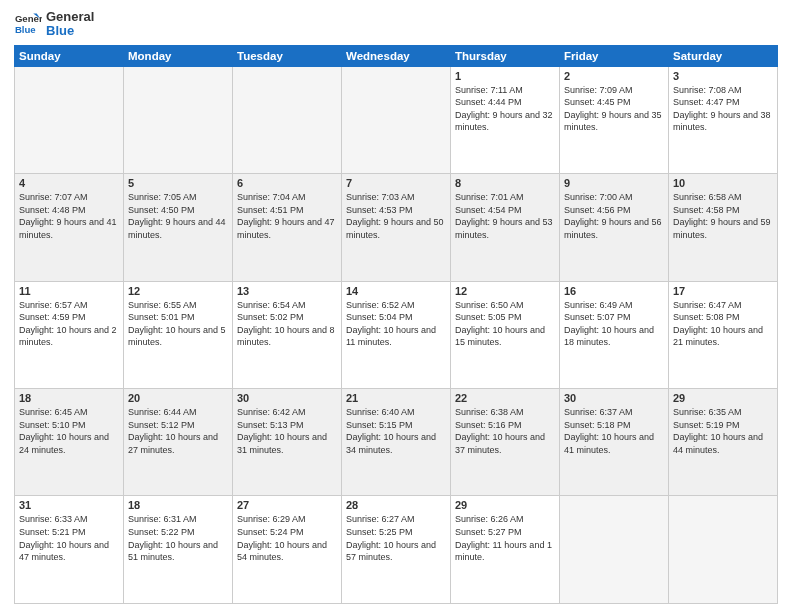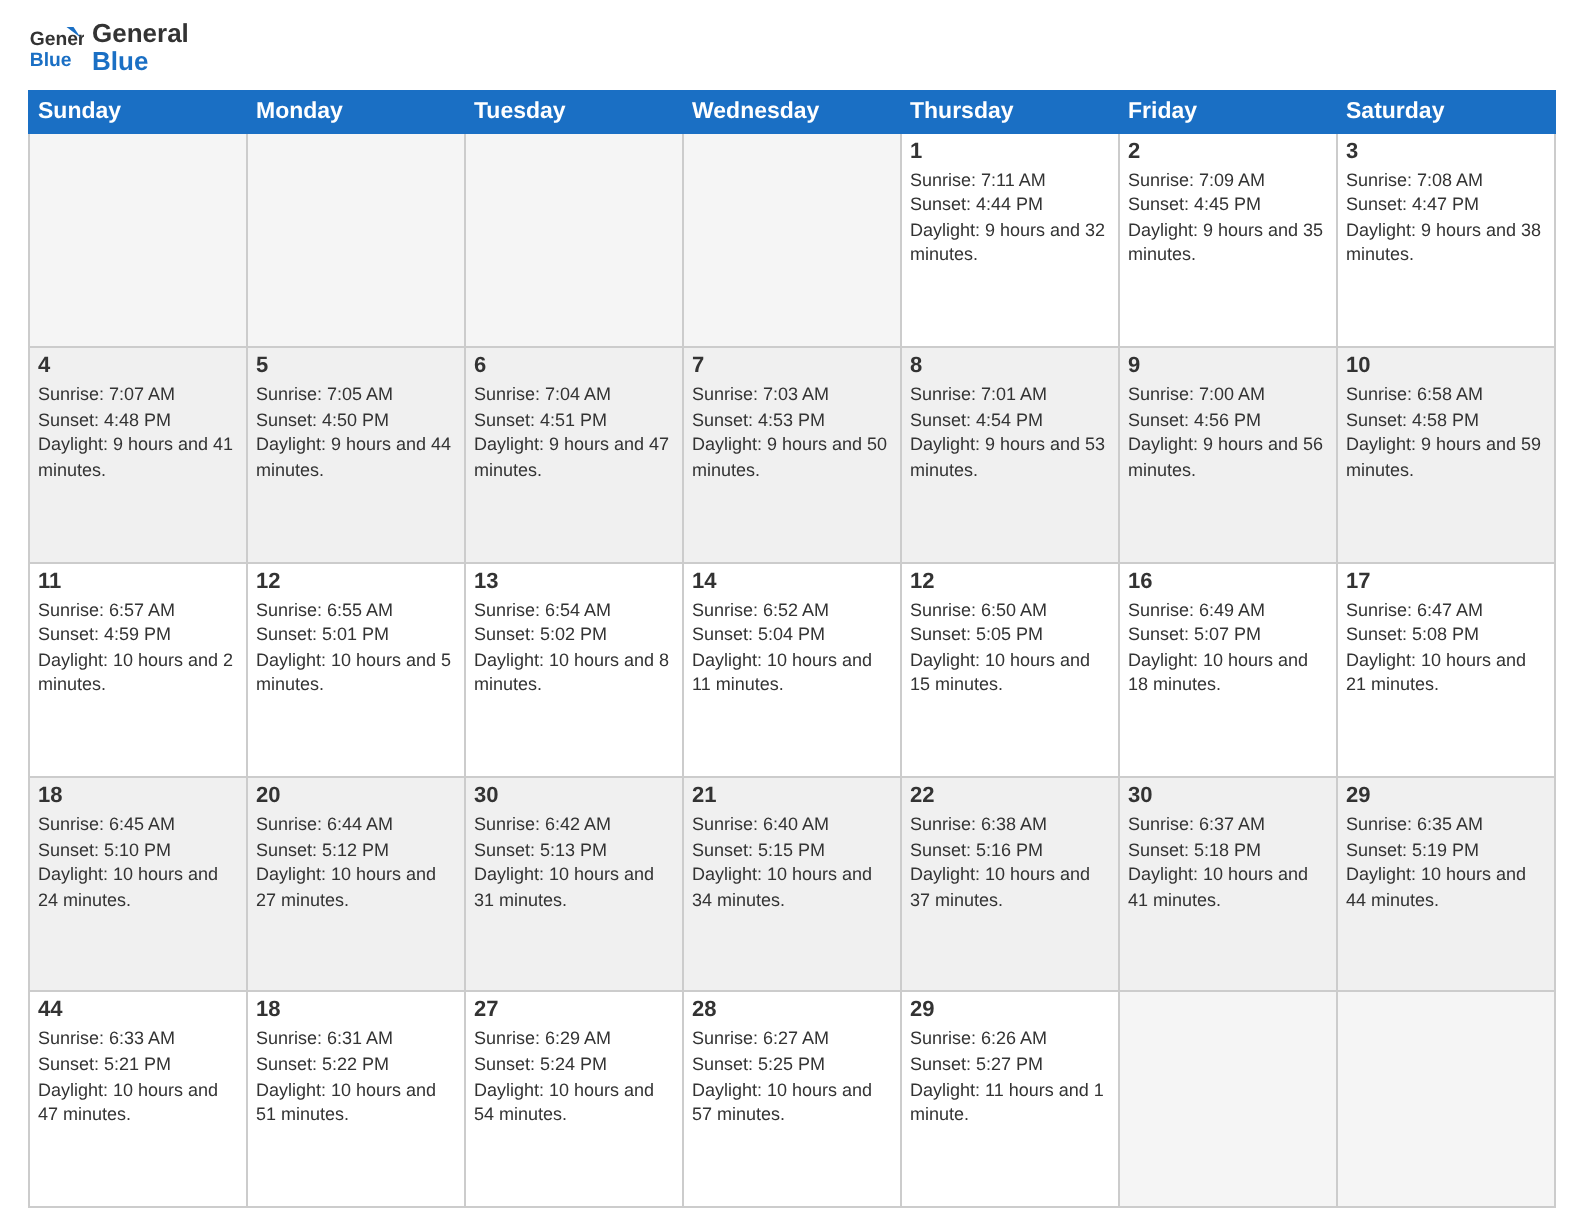--- a/index.html
+++ b/index.html
@@ -225,21 +225,21 @@
             <span class="day-num">30</span>
             <div class="day-info">Sunrise: 6:37 AM<br>Sunset: 5:18 PM<br>Daylight: 10 hours and 41 minutes.</div>
           </td>
           <td>
             <span class="day-num">29</span>
             <div class="day-info">Sunrise: 6:35 AM<br>Sunset: 5:19 PM<br>Daylight: 10 hours and 44 minutes.</div>
           </td>
         </tr>
         <tr>
           <td>
-            <span class="day-num">44</span>
+            <span class="day-num">31</span>
             <div class="day-info">Sunrise: 6:33 AM<br>Sunset: 5:21 PM<br>Daylight: 10 hours and 47 minutes.</div>
           </td>
           <td>
             <span class="day-num">18</span>
             <div class="day-info">Sunrise: 6:31 AM<br>Sunset: 5:22 PM<br>Daylight: 10 hours and 51 minutes.</div>
           </td>
           <td>
             <span class="day-num">27</span>
             <div class="day-info">Sunrise: 6:29 AM<br>Sunset: 5:24 PM<br>Daylight: 10 hours and 54 minutes.</div>
           </td>

